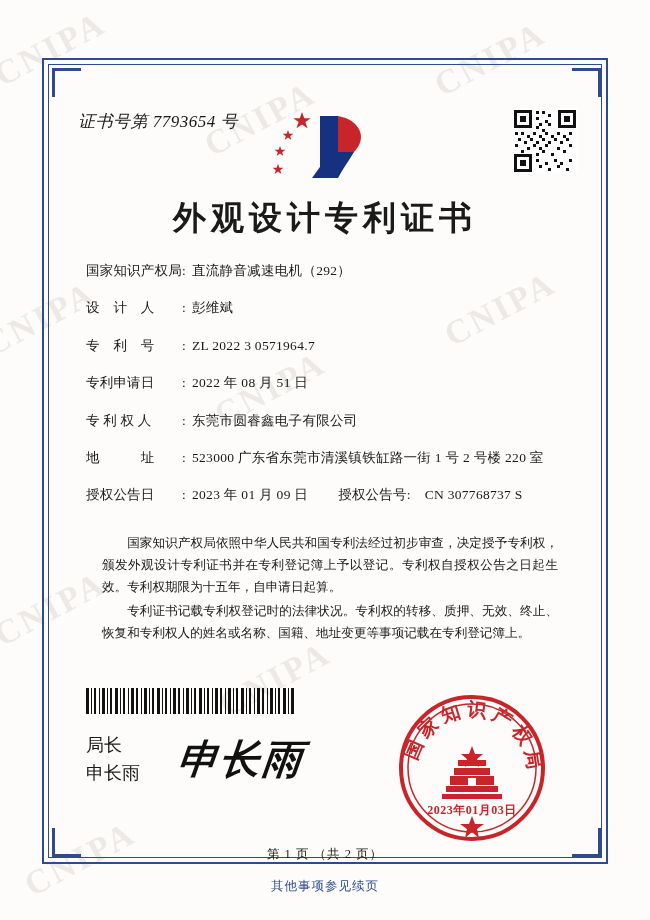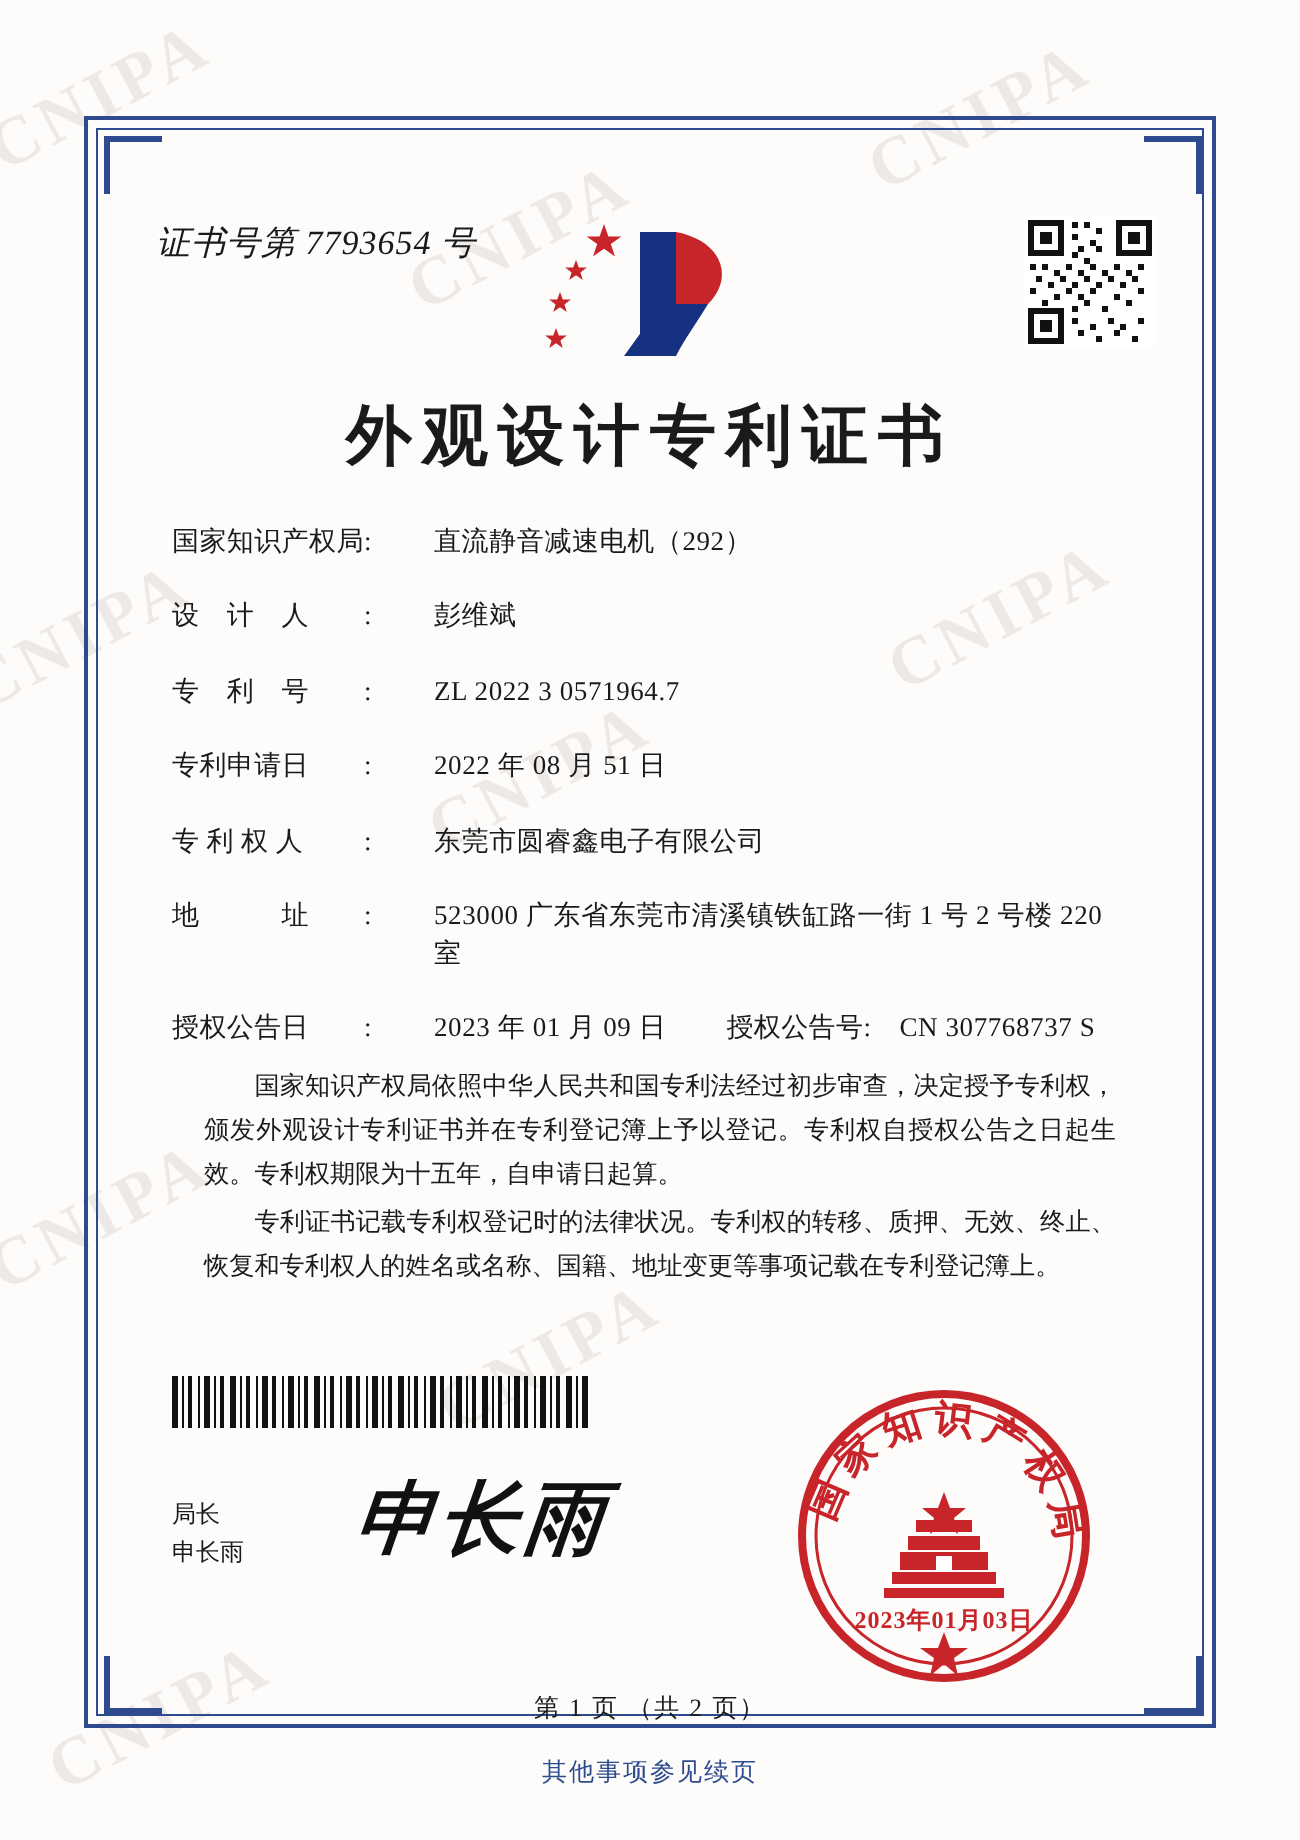--- a/index.html
+++ b/index.html
@@ -134,21 +134,20 @@
     flex: 0 0 96px;
     letter-spacing: 0.2px;
   }
   .fcolon {
     width: 10px;
     flex: 0 0 10px;
   }
   .fvalue {
     flex: 1 1 auto;
     letter-spacing: 0.3px;
-    margin-left: 25px;
   }
   .frow.dual .fvalue { flex: 0 0 auto; }
   .sub-label {
     margin-left: 30px;
     letter-spacing: 0.2px;
   }
   .sub-value { margin-left: 8px; letter-spacing: 0.3px; }
 
   
   .paras {
@@ -172,22 +171,22 @@
     top: 688px;
     width: 210px;
     height: 26px;
   }
   .barcode svg { display: block; }
 
   
   .sig-label {
     position: absolute;
     left: 86px;
-    top: 748px;
-    font-size: 12px;
+    top: 732px;
+    font-size: 18px;
     line-height: 1.55;
   }
   .sig-script {
     position: absolute;
     left: 178px;
     top: 732px;
     font-size: 40px;
     font-family: "Liberation Serif", serif;
     font-style: italic;
     font-weight: 700;

